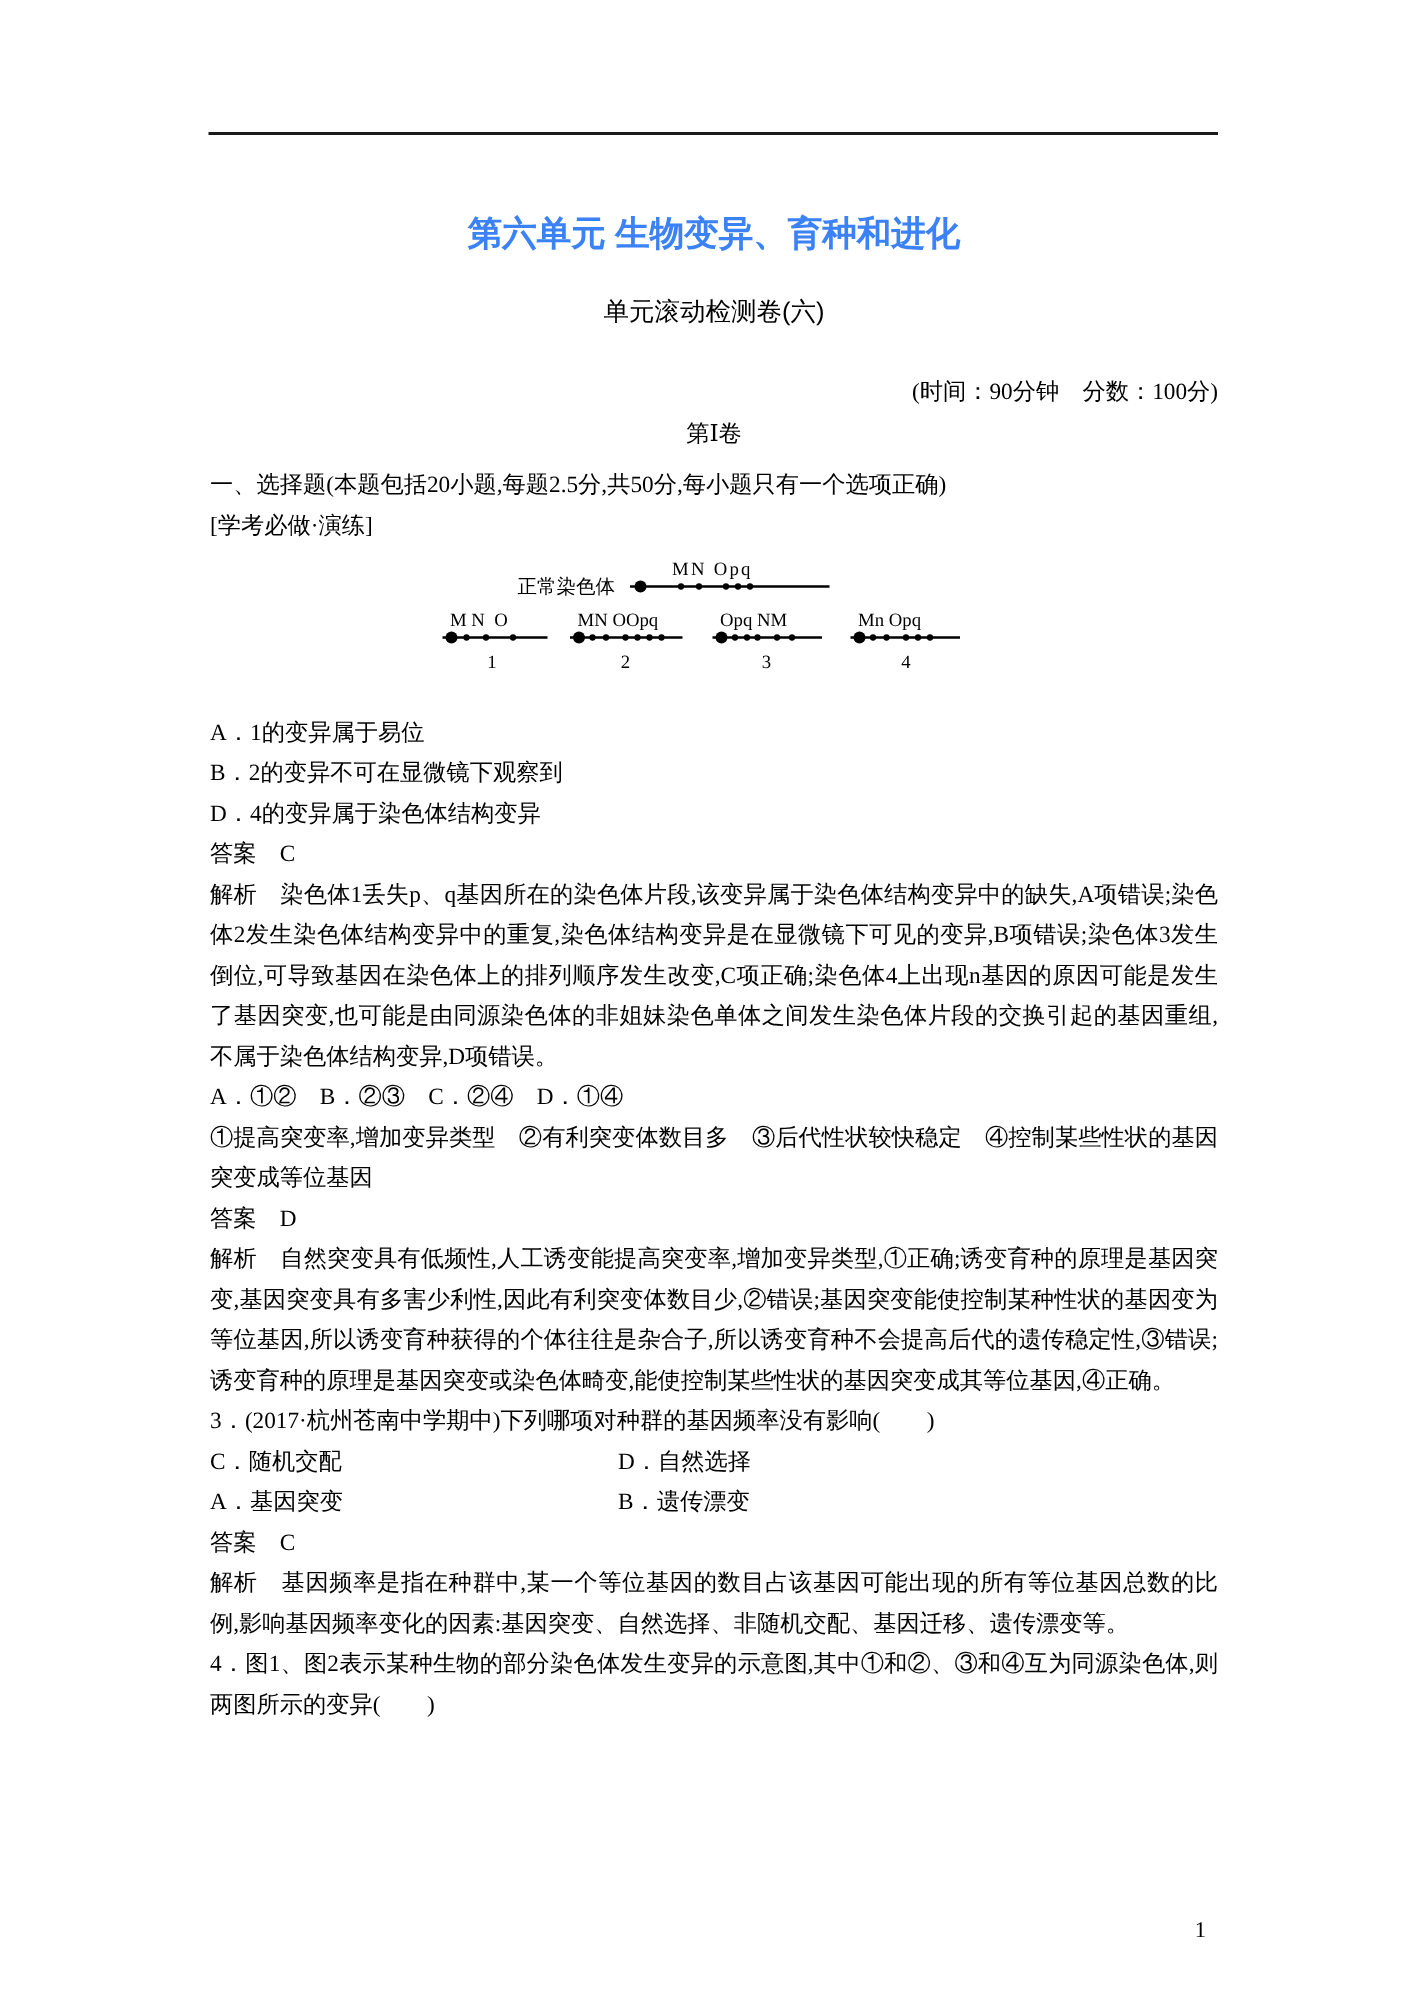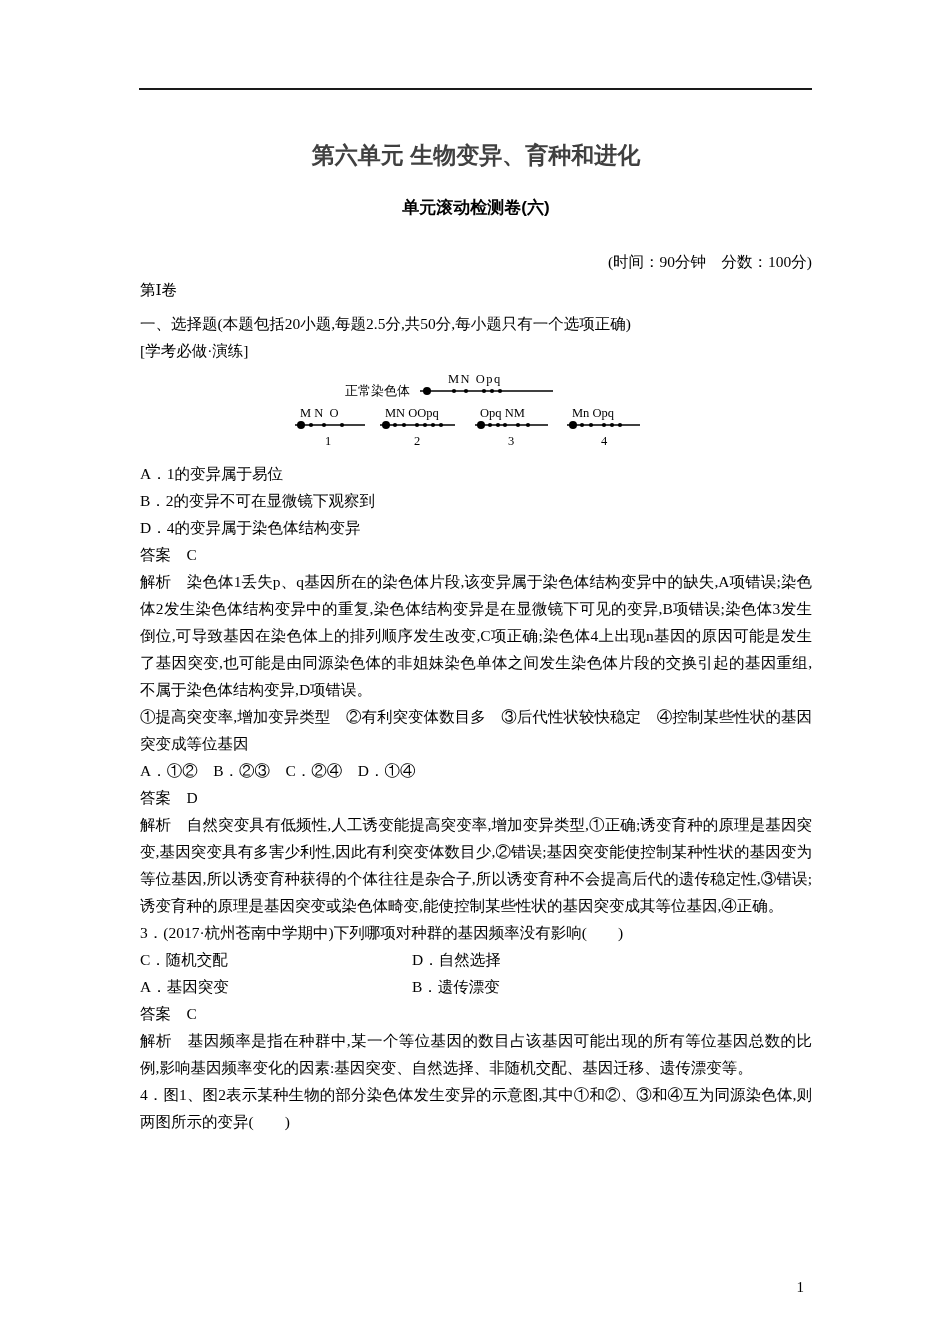--- a/index.html
+++ b/index.html
@@ -20,52 +20,52 @@
     padding-top:140px;
   }
   .unit-title {
     margin:0; text-align:center;
     font-family:"Liberation Sans","DejaVu Sans",sans-serif;
     font-weight:bold; font-size:23px; line-height:30px;
   }
   .paper-title {
     margin:26px 0 0; text-align:center;
     font-family:"Liberation Sans","DejaVu Sans",sans-serif;
-    font-weight:bold; font-size:17px; line-height:24px;
+    font-weight:normal; font-size:17px; line-height:24px;
   }
   .meta { margin:30px 0 0; text-align:right; font-size:15.5px; line-height:24px; }
-  .volume { margin:3px 0 0; text-align:left; font-size:15.5px; line-height:26px; }
+  .volume { margin:3px 0 0; text-align:center; font-size:15.5px; line-height:26px; }
   .para {
     margin:0; font-size:15.5px; line-height:27px;
     text-align:justify; text-justify:inter-character;
     word-break:break-all;
   }
   .para.first { margin-top:7px; }
   .opt-row { display:flex; font-size:15.5px; line-height:27px; }
   .opt-row .col-a { width:272px; }
-  .figure { margin:5px 0 5px 150px; }
+  .figure { margin:5px 0 19px 150px; }
   .figure svg text {
     font-family:"Liberation Serif","DejaVu Serif",serif;
     white-space:pre; fill:#000;
   }
   .figure svg line { stroke:#000; stroke-width:1.6; }
   .figure svg circle { fill:#000; }
   .page-number {
     position:absolute; right:146px; bottom:48px;
     font-size:15px; line-height:18px;
   }
 </style>
 </head>
 <body>
 
 <div class="page">
   <div class="top-rule"></div>
 
   <div class="content">
-    <h1 class="unit-title" style="color: #404040;">第六单元 生物变异、育种和进化</h1>
+    <h1 class="unit-title" style="color: #3b82f6;">第六单元 生物变异、育种和进化</h1>
     <h2 class="paper-title">单元滚动检测卷(六)</h2>
     <p class="meta">(时间：90分钟　分数：100分)</p>
     <p class="volume">第Ⅰ卷</p>
 
     <p class="para first">一、选择题(本题包括20小题,每题2.5分,共50分,每小题只有一个选项正确)</p>
     <p class="para">[学考必做·演练]</p>
 
 
     <div class="figure">
       <svg width="368" height="82" viewBox="0 0 368 82">
@@ -130,22 +130,22 @@
         </g>
       </svg>
     </div>
 
     <p class="para">A．1的变异属于易位</p>
     <p class="para">B．2的变异不可在显微镜下观察到</p>
     <p class="para">D．4的变异属于染色体结构变异</p>
     <p class="para">答案　C</p>
     <p class="para">解析　染色体1丢失p、q基因所在的染色体片段,该变异属于染色体结构变异中的缺失,A项错误;染色体2发生染色体结构变异中的重复,染色体结构变异是在显微镜下可见的变异,B项错误;染色体3发生倒位,可导致基因在染色体上的排列顺序发生改变,C项正确;染色体4上出现n基因的原因可能是发生了基因突变,也可能是由同源染色体的非姐妹染色单体之间发生染色体片段的交换引起的基因重组,不属于染色体结构变异,D项错误。</p>
 
+    <p class="para">A．①②　B．②③　C．②④　D．①④</p>
     <p class="para">①提高突变率,增加变异类型　②有利突变体数目多　③后代性状较快稳定　④控制某些性状的基因突变成等位基因</p>
-    <p class="para">A．①②　B．②③　C．②④　D．①④</p>
     <p class="para">答案　D</p>
     <p class="para">解析　自然突变具有低频性,人工诱变能提高突变率,增加变异类型,①正确;诱变育种的原理是基因突变,基因突变具有多害少利性,因此有利突变体数目少,②错误;基因突变能使控制某种性状的基因变为等位基因,所以诱变育种获得的个体往往是杂合子,所以诱变育种不会提高后代的遗传稳定性,③错误;诱变育种的原理是基因突变或染色体畸变,能使控制某些性状的基因突变成其等位基因,④正确。</p>
 
     <p class="para">3．(2017·杭州苍南中学期中)下列哪项对种群的基因频率没有影响(　　)</p>
     <div class="opt-row">
       <span class="col-a">C．随机交配</span>
       <span>D．自然选择</span>
     </div>
     <div class="opt-row">
       <span class="col-a">A．基因突变</span>

